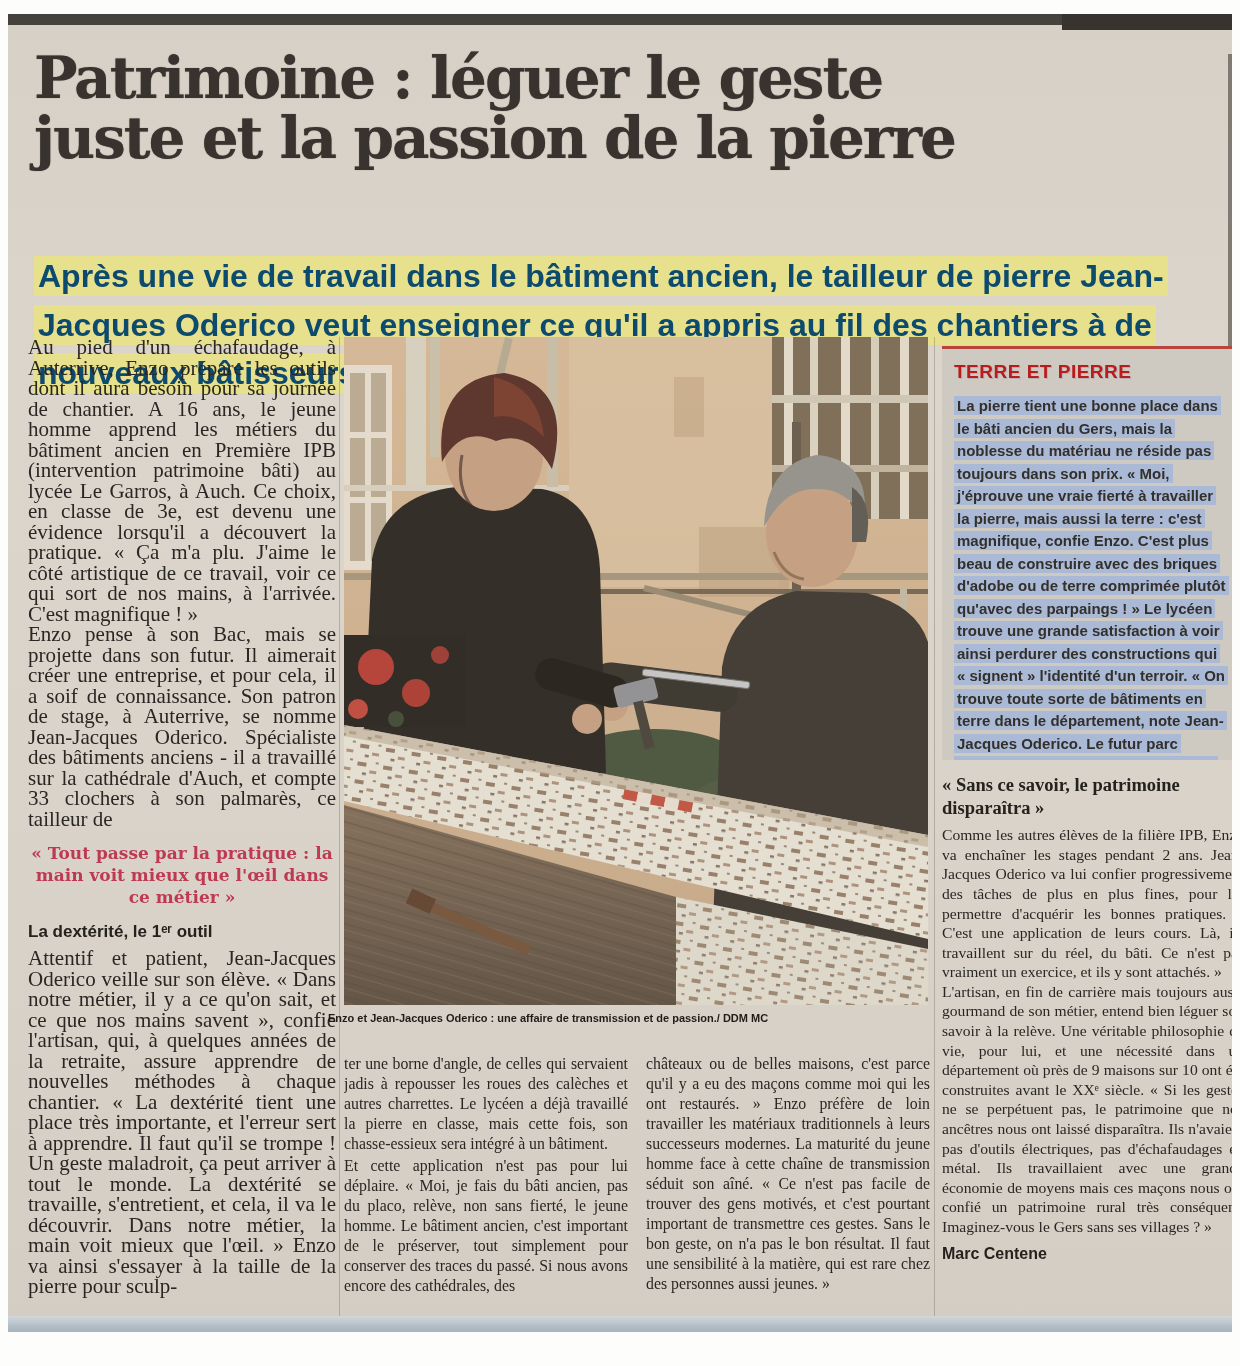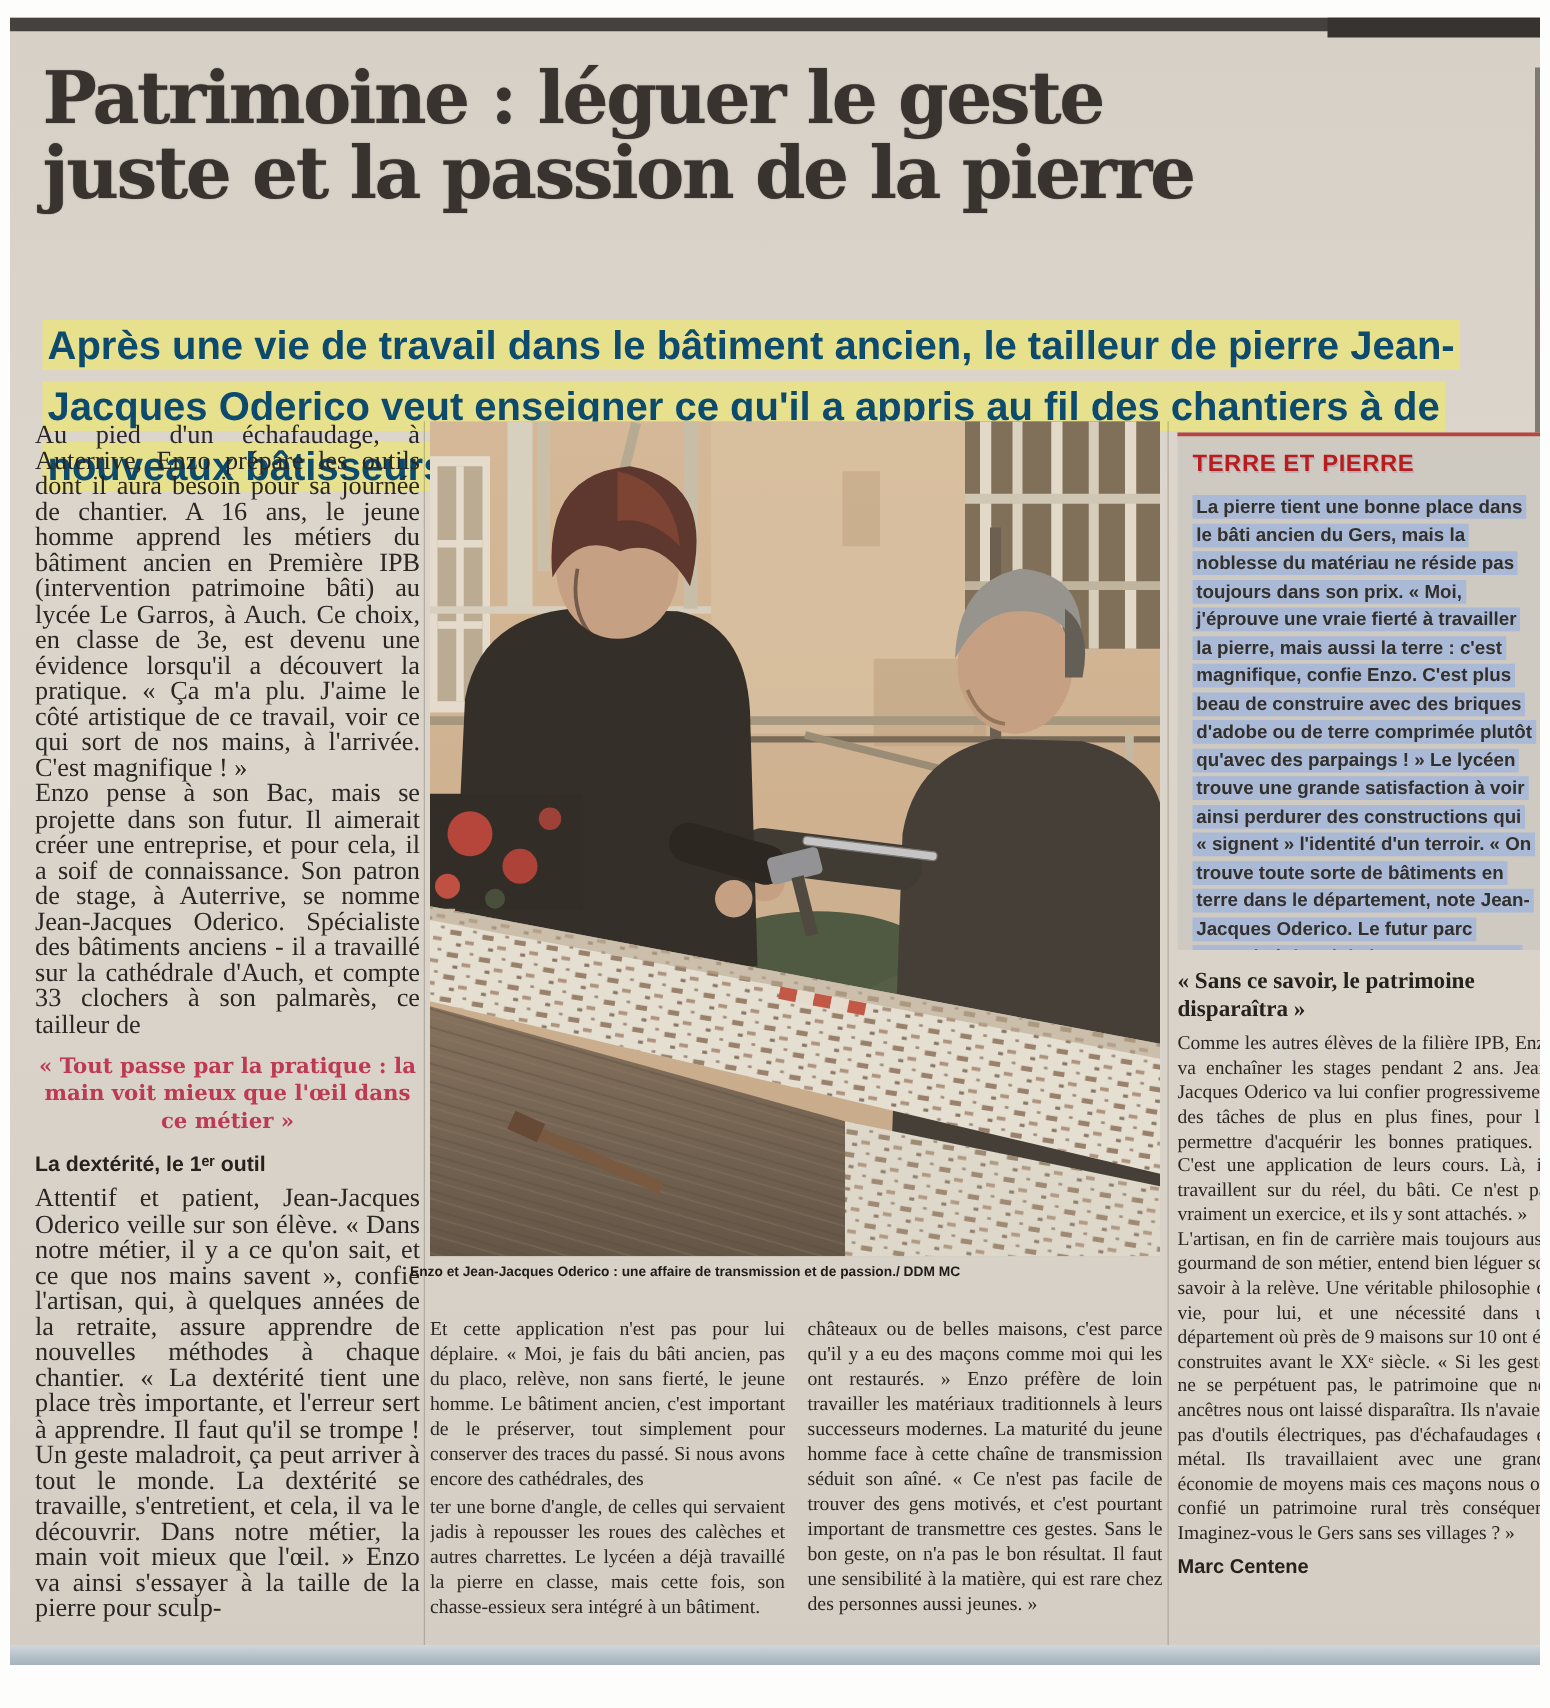--- a/index.html
+++ b/index.html
@@ -259,22 +259,22 @@
       <rect x="0" y="0" width="584" height="668" fill="#d6c6ad" opacity="0.12"></rect>
     </svg>
   </div>
 
   <div class="caption">
     <span>Enzo et Jean-Jacques Oderico : une affaire de transmission et de passion./</span><span class="credit"> DDM MC</span>
   </div>
 
   <div class="mid-cols">
     <div class="mid-col">
+      <p class="body-text">ter une borne d'angle, de celles qui servaient jadis à repousser les roues des calèches et autres charrettes. Le lycéen a déjà travaillé la pierre en classe, mais cette fois, son chasse-essieux sera intégré à un bâtiment.</p>
       <p class="body-text">Et cette application n'est pas pour lui déplaire. « Moi, je fais du bâti ancien, pas du placo, relève, non sans fierté, le jeune homme. Le bâtiment ancien, c'est important de le préserver, tout simplement pour conserver des traces du passé. Si nous avons encore des cathédrales, des</p>
-      <p class="body-text">ter une borne d'angle, de celles qui servaient jadis à repousser les roues des calèches et autres charrettes. Le lycéen a déjà travaillé la pierre en classe, mais cette fois, son chasse-essieux sera intégré à un bâtiment.</p>
     </div>
     <div class="mid-col">
       <p class="body-text">châteaux ou de belles maisons, c'est parce qu'il y a eu des maçons comme moi qui les ont restaurés. » Enzo préfère de loin travailler les matériaux traditionnels à leurs successeurs modernes. La maturité du jeune homme face à cette chaîne de transmission séduit son aîné. « Ce n'est pas facile de trouver des gens motivés, et c'est pourtant important de transmettre ces gestes. Sans le bon geste, on n'a pas le bon résultat. Il faut une sensibilité à la matière, qui est rare chez des personnes aussi jeunes. »</p>
     </div>
   </div>
 
   <div class="sidebar">
     <div class="sidebar-title">TERRE ET PIERRE</div>
     <div class="sidebar-body">
       <span class="hl-blue">La pierre tient une bonne place dans le bâti ancien du Gers, mais la noblesse du matériau ne réside pas toujours dans son prix. « Moi, j'éprouve une vraie fierté à travailler la pierre, mais aussi la terre : c'est magnifique, confie Enzo. C'est plus beau de construire avec des briques d'adobe ou de terre comprimée plutôt qu'avec des parpaings ! » Le lycéen trouve une grande satisfaction à voir ainsi perdurer des constructions qui « signent » l'identité d'un terroir. « On trouve toute sorte de bâtiments en terre dans le département, note Jean-Jacques Oderico. Le futur parc naturel régional de l'Astarac en sera une vraie vitrine. »</span>

